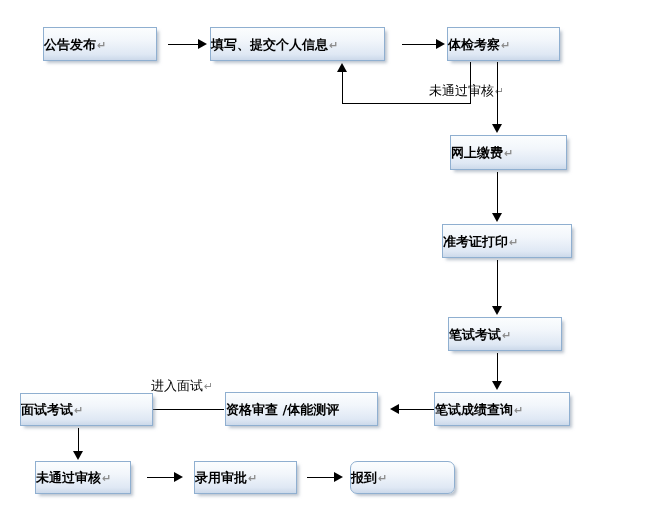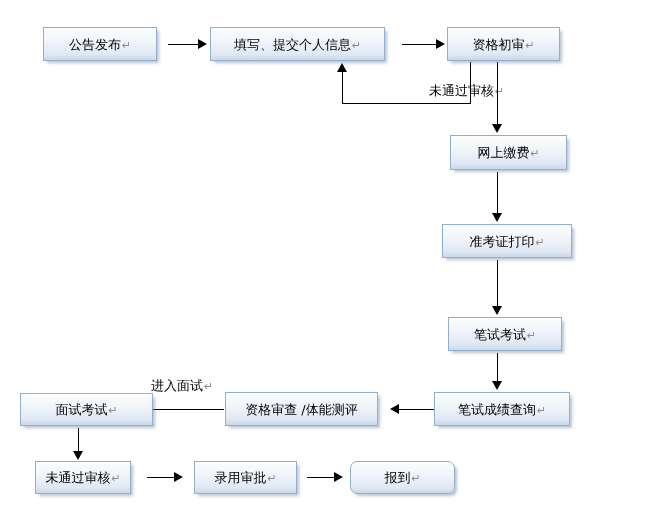--- a/index.html
+++ b/index.html
@@ -11,26 +11,27 @@
   }
   #canvas{position:relative;width:648px;height:532px;}
 
   
   .node{
     position:absolute;
     box-sizing:border-box;
     border:1px solid #8fafd0;
     background:linear-gradient(to bottom,#fbfdfe 0%,#f2f6fb 38%,#dfe8f4 82%,#ccd9ea 100%);
     box-shadow:3px 3px 3px -1px rgba(130,145,165,0.55);
-    display:flex;align-items:center;justify-content:center;
+    display:flex;align-items:center;justify-content:flex-start;
     color:#000000;
     font-size:13px;
     line-height:1;
     white-space:nowrap;
     letter-spacing:0px;
+    font-weight:bold;
   }
   .node .lbl{display:inline-block;}
   .node .pilcrow{
     color:#8c8c8c;
     font-size:11px;
     margin-left:1px;
     position:relative;
     top:1px;
   }
 
@@ -70,21 +71,21 @@
 
   <div class="node" style="left:210px;top:27px;width:175px;height:34px;">
     <span class="lbl">填写、提交个人信息</span>
       <span class="pilcrow">↵</span>
   </div>
 
   <div class="hline" style="left:402px;top:44px;width:36px;"></div>
   <div class="arr arr-r" style="left:436px;top:39px;"></div>
 
   <div class="node" style="left:447px;top:27px;width:113px;height:34px;">
-    <span class="lbl">资格初审</span>
+    <span class="lbl">体检考察</span>
       <span class="pilcrow">↵</span>
   </div>
 
   <div class="vline" style="left:470px;top:62px;height:42px;"></div>
   <div class="hline" style="left:342px;top:103px;width:129px;"></div>
   <div class="vline" style="left:342px;top:72px;height:32px;"></div>
   <div class="arr arr-u" style="left:337px;top:63px;"></div>
 
   <div class="flabel" style="left:381px;top:84px;margin-left:48px;">
     <span>未通过审核</span><span class="pilcrow">↵</span>

